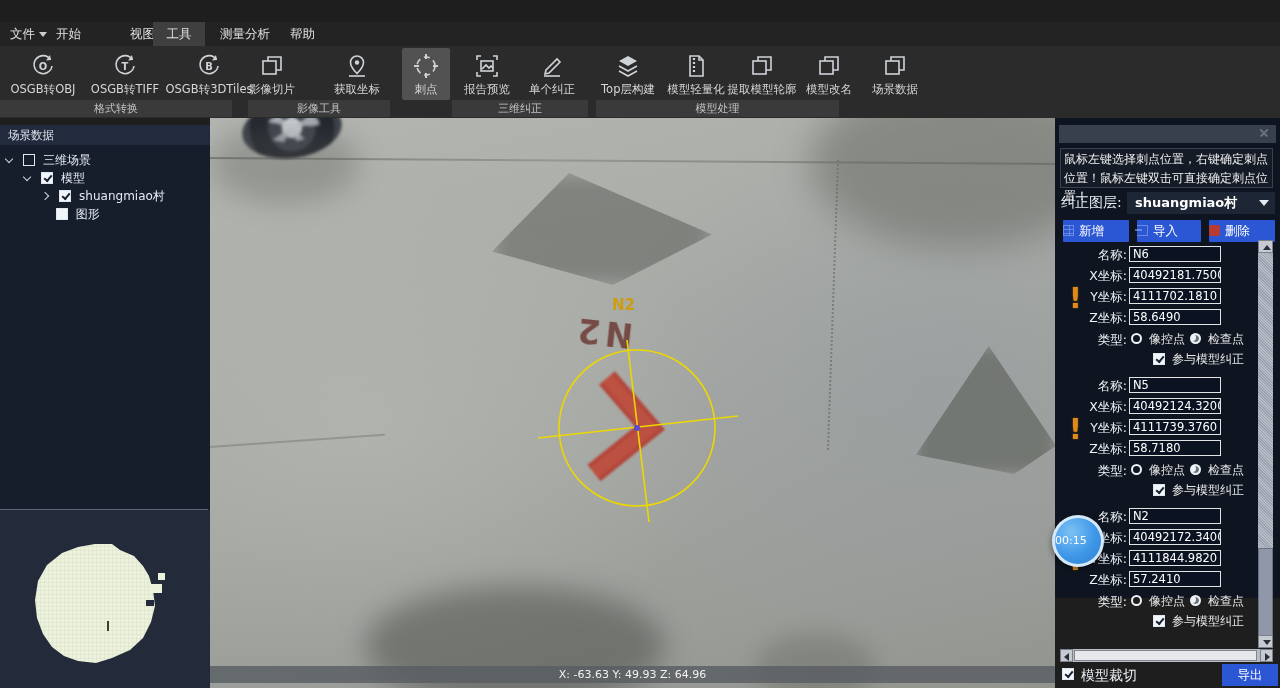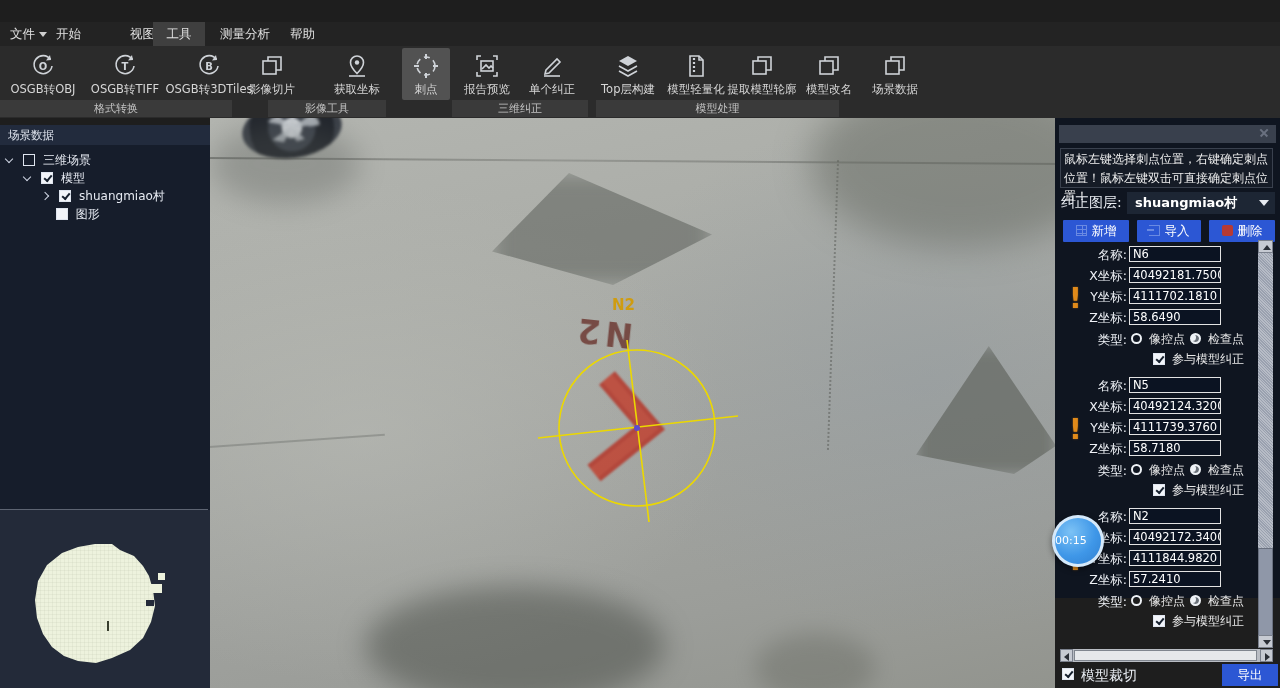--- a/index.html
+++ b/index.html
@@ -91,21 +91,21 @@
   #rp-close .x1{transform:rotate(45deg);} #rp-close .x2{transform:rotate(-45deg);}
   #rp-instruction { position:absolute; left:5px; top:30px; width:213px; height:40px; background:#151b26;
     border:1px solid #3a414e; color:#f0f0f0; font-size:12px; line-height:1.55; padding:1px 3px; }
   .rp-label { color:#e8ecf2; font-size:14px; }
   #layer-row { position:absolute; left:6px; top:76px; width:212px; height:20px; }
   #layer-select { position:absolute; left:66px; top:-2px; width:148px; height:22px; background:#1d2634;
     color:#fff; font-size:13px; font-weight:bold; line-height:22px; padding-left:8px; }
   #layer-select .dd { position:absolute; right:6px; top:8px; width:0; height:0;
     border-left:5px solid transparent; border-right:5px solid transparent; border-top:6px solid #e8ecf2; }
   .blue-btn { position:absolute; top:102px; height:22px; background:#2c57d4; color:#fff; font-size:12.5px;
-    text-align:center; line-height:22px; border-radius:1px; }
+    line-height:22px; border-radius:1px; }
   .btn-ico { display:inline-block; width:11px; height:11px; margin-right:5px; vertical-align:-1px; opacity:.55; }
   .btn-ico.grid { background:linear-gradient(#9db4ee,#9db4ee) 0 3px/11px 1px no-repeat,
                   linear-gradient(#9db4ee,#9db4ee) 0 7px/11px 1px no-repeat,
                   linear-gradient(#9db4ee,#9db4ee) 5px 0/1px 11px no-repeat,
                   border-box; border:1px solid #9db4ee; }
   .btn-ico.imp { border:1px solid #9db4ee; border-left:none; position:relative; }
   .btn-ico.imp::after { content:""; position:absolute; left:-2px; top:3px; width:7px; height:2px; background:#9db4ee; }
   .btn-ico.del { background:#c0392b; border-radius:2px; opacity:.95; }
 
   .pt-block { position:absolute; left:0; width:200px; height:126px; }
@@ -246,21 +246,21 @@
       <span class="tlabel">模型改名</span>
     </div>
     <div class="tool" style="left:864px;width:62px">
       <span class="ticon"><svg width="28" height="28" viewBox="0 0 28 28">
             <rect x="5" y="9" width="13" height="13"></rect>
             <path d="M10 9 V5 h13 v13 h-5"></path>
           </svg></span>
       <span class="tlabel">场景数据</span>
     </div>
     <div class="group-strip" style="left:0;width:232px">格式转换</div>
-    <div class="group-strip" style="left:268px;width:118px">影像工具</div>
+    <div class="group-strip" style="left:248px;width:142px">影像工具</div>
     <div class="group-strip" style="left:452px;width:136px">三维纠正</div>
     <div class="group-strip" style="left:596px;width:243px">模型处理</div>
   </div>
 
   <div id="left-panel">
     <div id="scene-header">场景数据</div>
     <div class="tree-row" style="left:6px;top:26px">
       <span class="chev down"></span>&nbsp;&nbsp;
       <span class="cb"></span>&nbsp;
       <span>三维场景</span>
@@ -316,20 +316,21 @@
       <g filter="blur(1px)" opacity=".85">
         <path d="M397 260 L440 310 L384 355" stroke="#b5372a" stroke-width="21" fill="none" stroke-linecap="butt" stroke-linejoin="miter"></path>
         <path d="M397 260 L440 310 L384 355" stroke="#c94b38" stroke-width="12" fill="none" opacity=".6"></path>
       </g>
       <circle cx="427" cy="310" r="78" stroke="#ecd800" stroke-width="1.6" fill="none"></circle>
       <line x1="417" y1="222" x2="439" y2="404" stroke="#ecd800" stroke-width="1.6"></line>
       <line x1="328" y1="320" x2="528" y2="298" stroke="#ecd800" stroke-width="1.6"></line>
       <circle cx="427" cy="310" r="3" fill="#5a4ad0"></circle>
     </svg>
 
+    <div id="status-bar">X: -63.63 Y: 49.93  Z: 64.96</div>
   </div>
 
   <div id="right-panel">
     <div id="rp-header">
       <div id="rp-close">
           <div class="x1"></div>
           <div class="x2"></div>
         </div>
     </div>
     <div id="rp-instruction">鼠标左键选择刺点位置，右键确定刺点位置！鼠标左键双击可直接确定刺点位置！</div>

